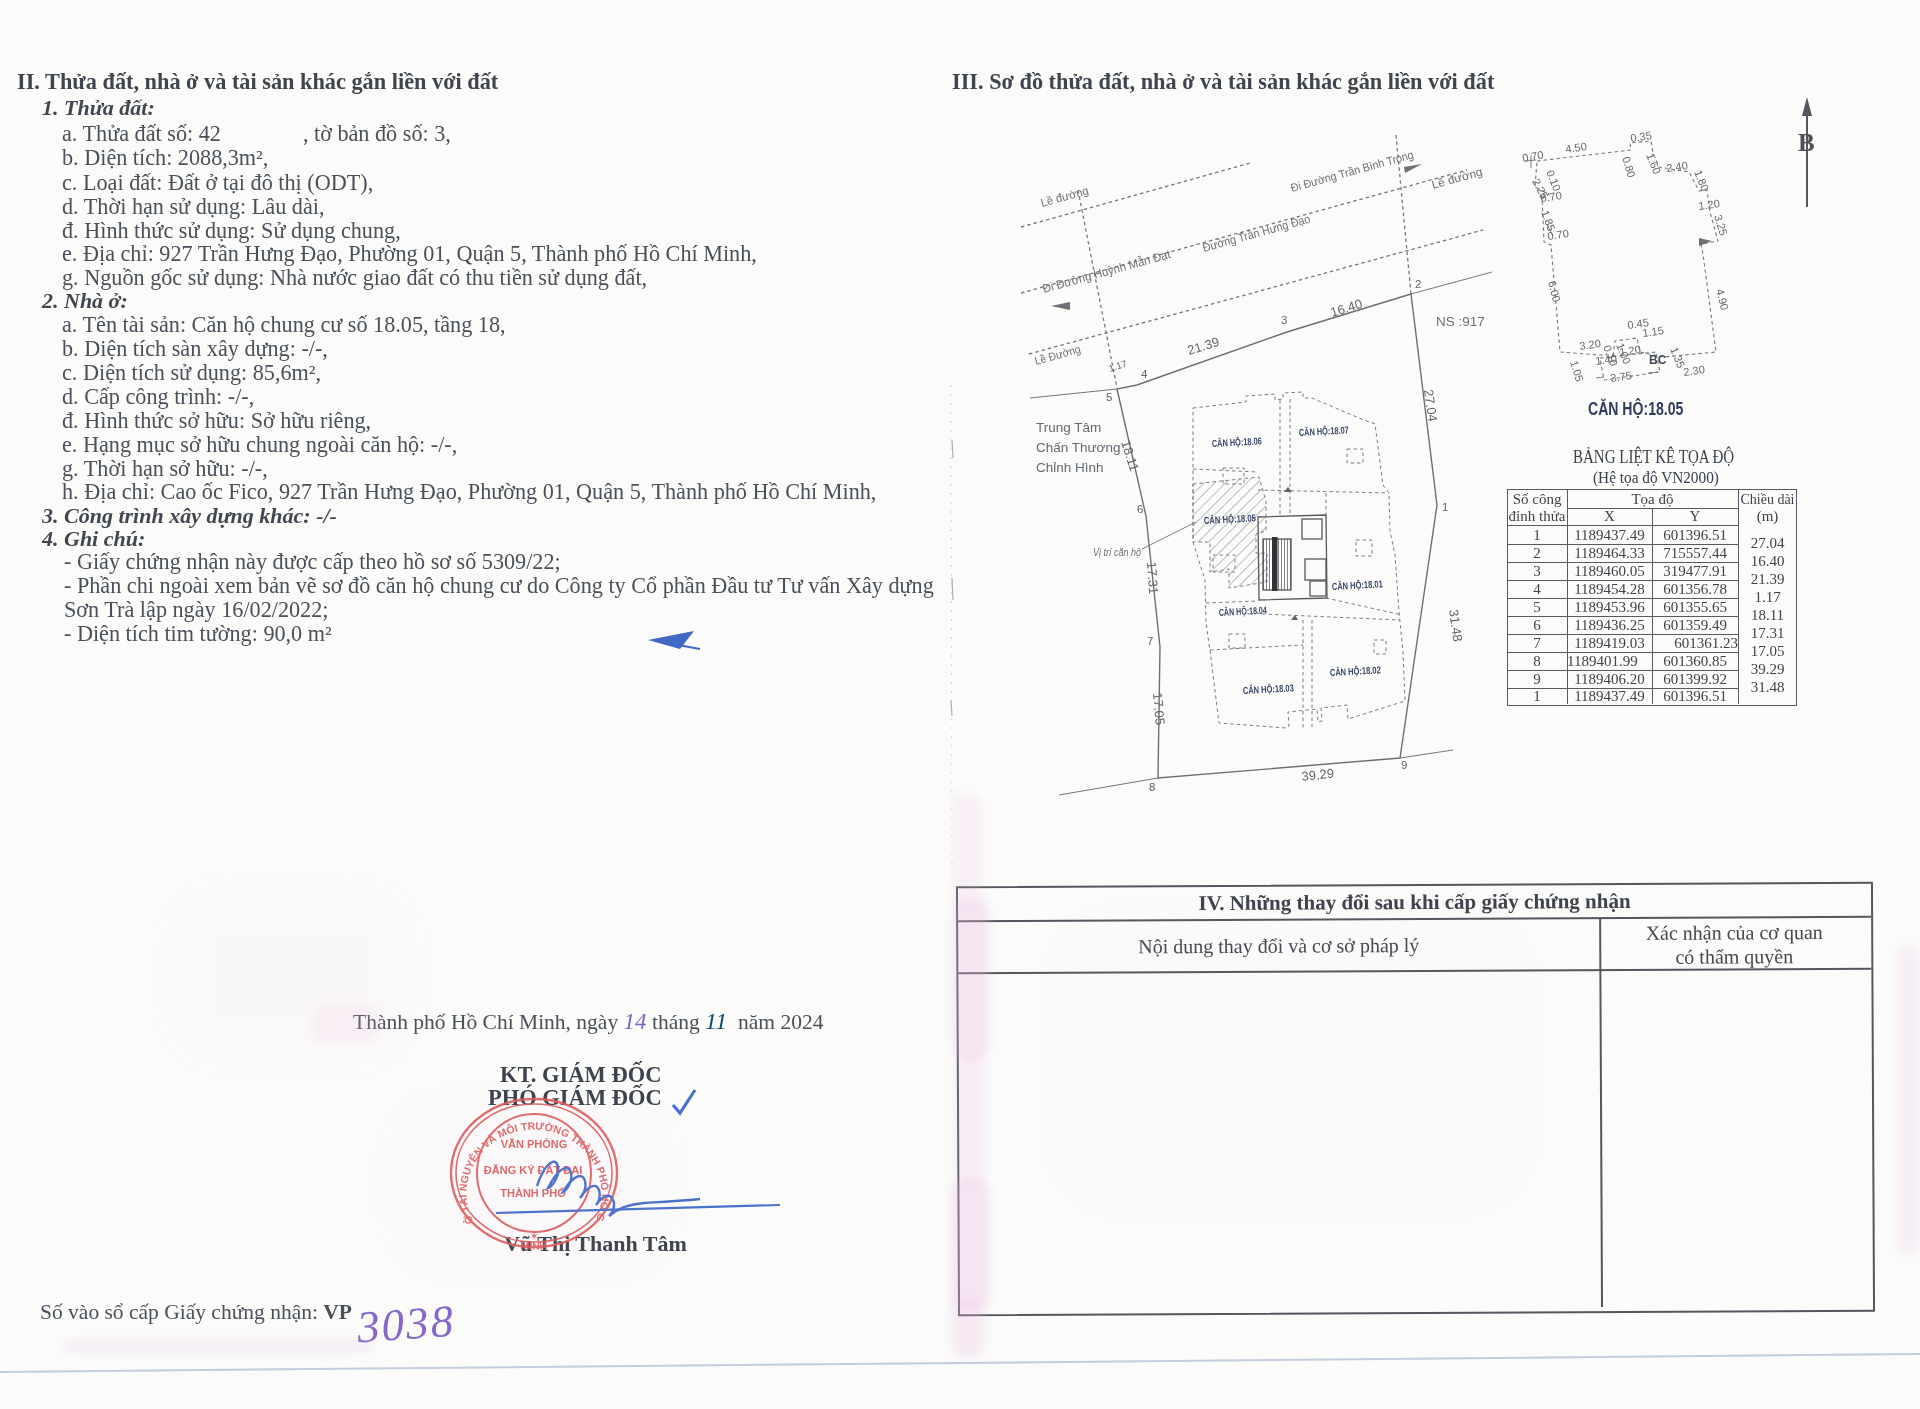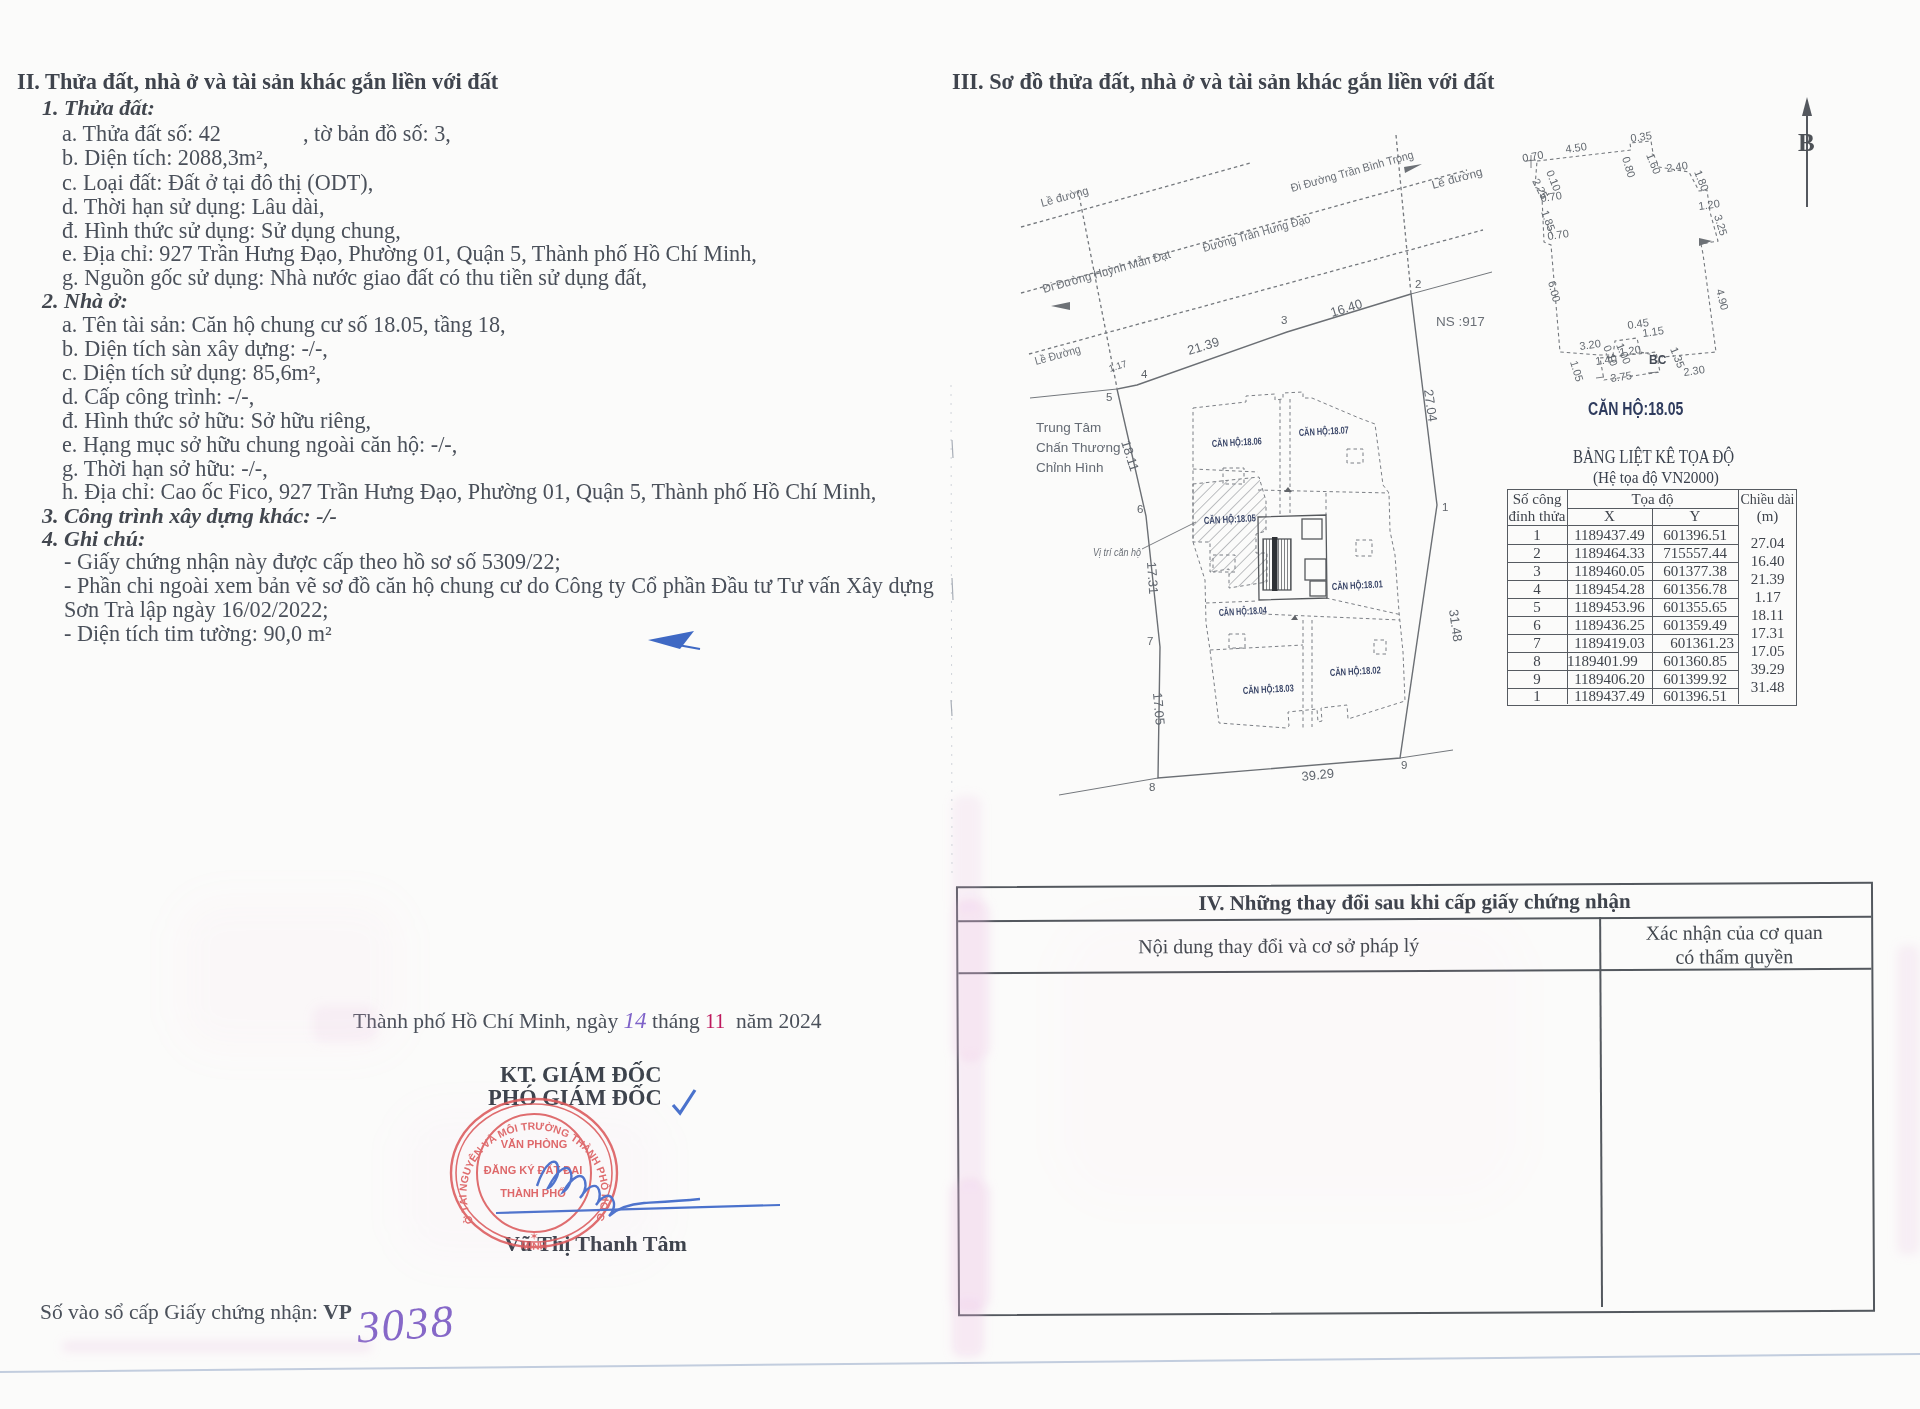--- a/index.html
+++ b/index.html
@@ -31,21 +31,21 @@
 <div class="t lc" style="left:62px;top:480px">h. Địa chỉ: Cao ốc Fico, 927 Trần Hưng Đạo, Phường 01, Quận 5, Thành phố Hồ Chí Minh,</div>
 <div class="t bi" style="left:42px;top:504px;font-size:22px;color:#42474f">3. Công trình xây dựng khác: -/-</div>
 <div class="t bi" style="left:42px;top:527px;font-size:22px;color:#42474f">4. Ghi chú:</div>
 <div class="t lc" style="left:64px;top:550px">- Giấy chứng nhận này được cấp theo hồ sơ số 5309/22;</div>
 <div class="t lc" style="left:64px;top:574px">- Phần chi ngoài xem bản vẽ sơ đồ căn hộ chung cư do Công ty Cổ phần Đầu tư Tư vấn Xây dựng</div>
 <div class="t lc" style="left:64px;top:598px">Sơn Trà lập ngày 16/02/2022;</div>
 <div class="t lc" style="left:64px;top:622px">- Diện tích tim tường: 90,0 m²</div>
 
 <div class="t b" style="left:952px;top:70px;font-size:22.3px;color:#3f444d">III. Sơ đồ thửa đất, nhà ở và tài sản khác gắn liền với đất</div>
 
-<div class="t" style="left:353px;top:1009px">Thành phố Hồ Chí Minh, ngày <span style="color:#7e62c8;font-style:italic;font-size:23px">14</span> tháng <span style="color:#be185d;font-size:21px">11</span>&nbsp; năm 2024</div>
+<div class="t" style="left:353px;top:1009px">Thành phố Hồ Chí Minh, ngày <span style="color:#7e62c8;font-style:italic;font-size:23px">14</span> tháng <span style="color:#0c4a6e;font-style:italic;font-size:24px">11</span>&nbsp; năm 2024</div>
 <div class="t b" style="left:500px;top:1063px;font-size:22.5px;color:#3d434c">KT. GIÁM ĐỐC</div>
 <div class="t b" style="left:488px;top:1086px;font-size:22.5px;color:#3d434c">PHÓ GIÁM ĐỐC</div>
 <div class="t b" style="left:504px;top:1232px;font-size:22px;color:#3d434c">Vũ Thị Thanh Tâm</div>
 <div class="t" style="left:40px;top:1300px">Số vào sổ cấp Giấy chứng nhận: <b>VP</b></div>
 <div class="t" style="left:357px;top:1312px;font-size:45px;font-style:italic;color:#8668c8;transform:rotate(-4deg);letter-spacing:2px">3038</div>
 
 <div style="position:absolute;left:957px;top:884px;width:913px;height:426px;border:2px solid #53585e;transform:rotate(-0.28deg)">
   <div style="position:absolute;left:0;top:0;width:100%;height:32px;border-bottom:2px solid #53585e;text-align:center;font-size:21px;font-weight:bold;color:#3f444d;line-height:32px">IV. Những thay đổi sau khi cấp giấy chứng nhận</div>
   <div style="position:absolute;left:0;top:34px;width:641px;height:50px;text-align:center;font-size:20px;color:#43484f;line-height:50px">Nội dung thay đổi và cơ sở pháp lý</div>
   <div style="position:absolute;left:643px;top:34px;width:266px;height:50px;text-align:center;font-size:20px;color:#43484f;line-height:24px;padding-top:2px">Xác nhận của cơ quan<br>có thẩm quyền</div>
@@ -98,25 +98,25 @@
   <div style="position:absolute;left:60px;top:74px;width:85px;text-align:center">1189460.05</div>
   <div style="position:absolute;left:60px;top:92px;width:85px;text-align:center">1189454.28</div>
   <div style="position:absolute;left:60px;top:110px;width:85px;text-align:center">1189453.96</div>
   <div style="position:absolute;left:60px;top:128px;width:85px;text-align:center">1189436.25</div>
   <div style="position:absolute;left:60px;top:146px;width:85px;text-align:center">1189419.03</div>
   <div style="position:absolute;left:60px;top:164px;width:85px;">1189401.99</div>
   <div style="position:absolute;left:60px;top:182px;width:85px;text-align:center">1189406.20</div>
   <div style="position:absolute;left:60px;top:199px;width:85px;text-align:center">1189437.49</div>
   <div style="position:absolute;left:145px;top:38px;width:86px;text-align:center">601396.51</div>
   <div style="position:absolute;left:145px;top:56px;width:86px;text-align:center">715557.44</div>
-  <div style="position:absolute;left:145px;top:74px;width:86px;text-align:center">601377.38</div>
+  <div style="position:absolute;left:145px;top:74px;width:86px;text-align:center">319477.91</div>
   <div style="position:absolute;left:145px;top:92px;width:86px;text-align:center">601356.78</div>
   <div style="position:absolute;left:145px;top:110px;width:86px;text-align:center">601355.65</div>
   <div style="position:absolute;left:145px;top:128px;width:86px;text-align:center">601359.49</div>
-  <div style="position:absolute;left:152px;top:146px;width:86px;text-align:center">601361.23</div>
+  <div style="position:absolute;left:145px;top:146px;width:86px;text-align:right">601361.23</div>
   <div style="position:absolute;left:145px;top:164px;width:86px;text-align:center">601360.85</div>
   <div style="position:absolute;left:145px;top:182px;width:86px;text-align:center">601399.92</div>
   <div style="position:absolute;left:145px;top:199px;width:86px;text-align:center">601396.51</div>
   <div style="position:absolute;left:231px;top:46px;width:59px;text-align:center">27.04</div>
   <div style="position:absolute;left:231px;top:64px;width:59px;text-align:center">16.40</div>
   <div style="position:absolute;left:231px;top:82px;width:59px;text-align:center">21.39</div>
   <div style="position:absolute;left:231px;top:100px;width:59px;text-align:center">1.17</div>
   <div style="position:absolute;left:231px;top:118px;width:59px;text-align:center">18.11</div>
   <div style="position:absolute;left:231px;top:136px;width:59px;text-align:center">17.31</div>
   <div style="position:absolute;left:231px;top:154px;width:59px;text-align:center">17.05</div>

